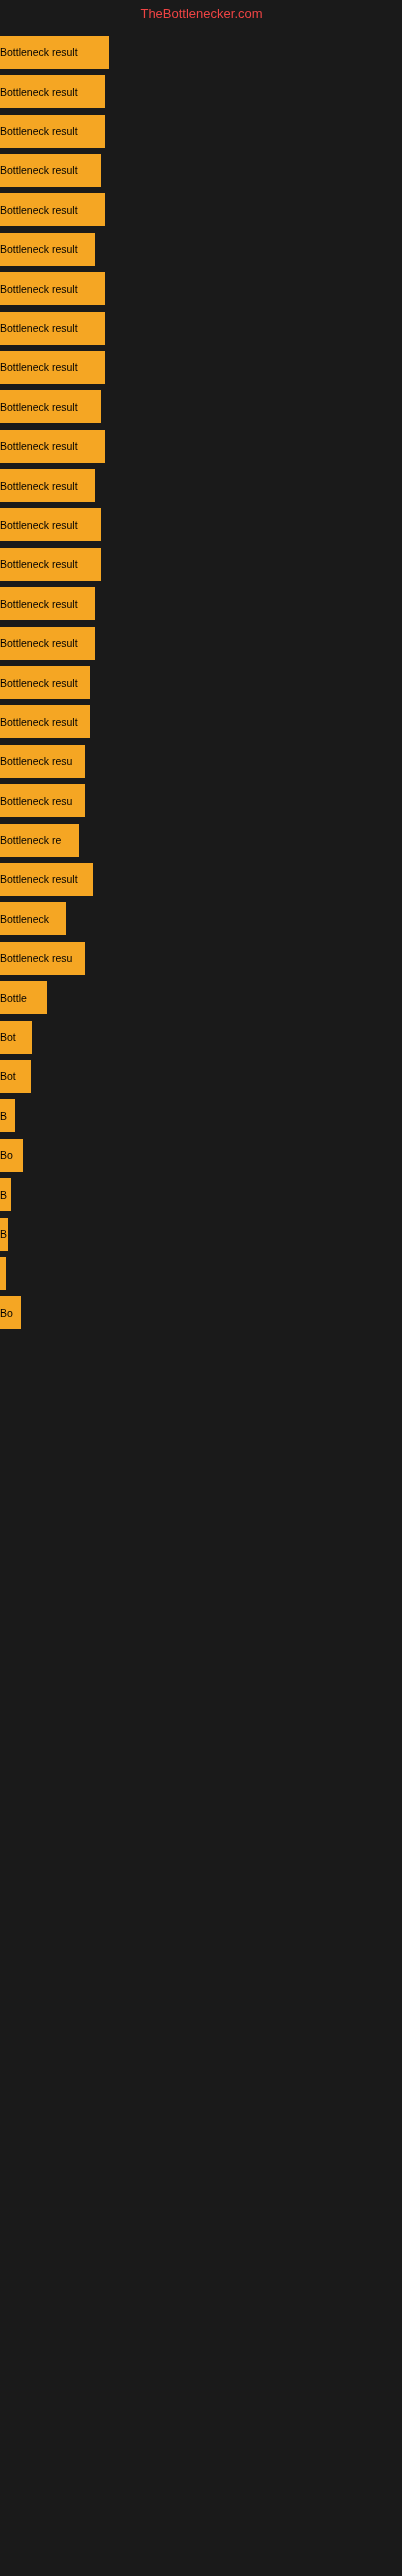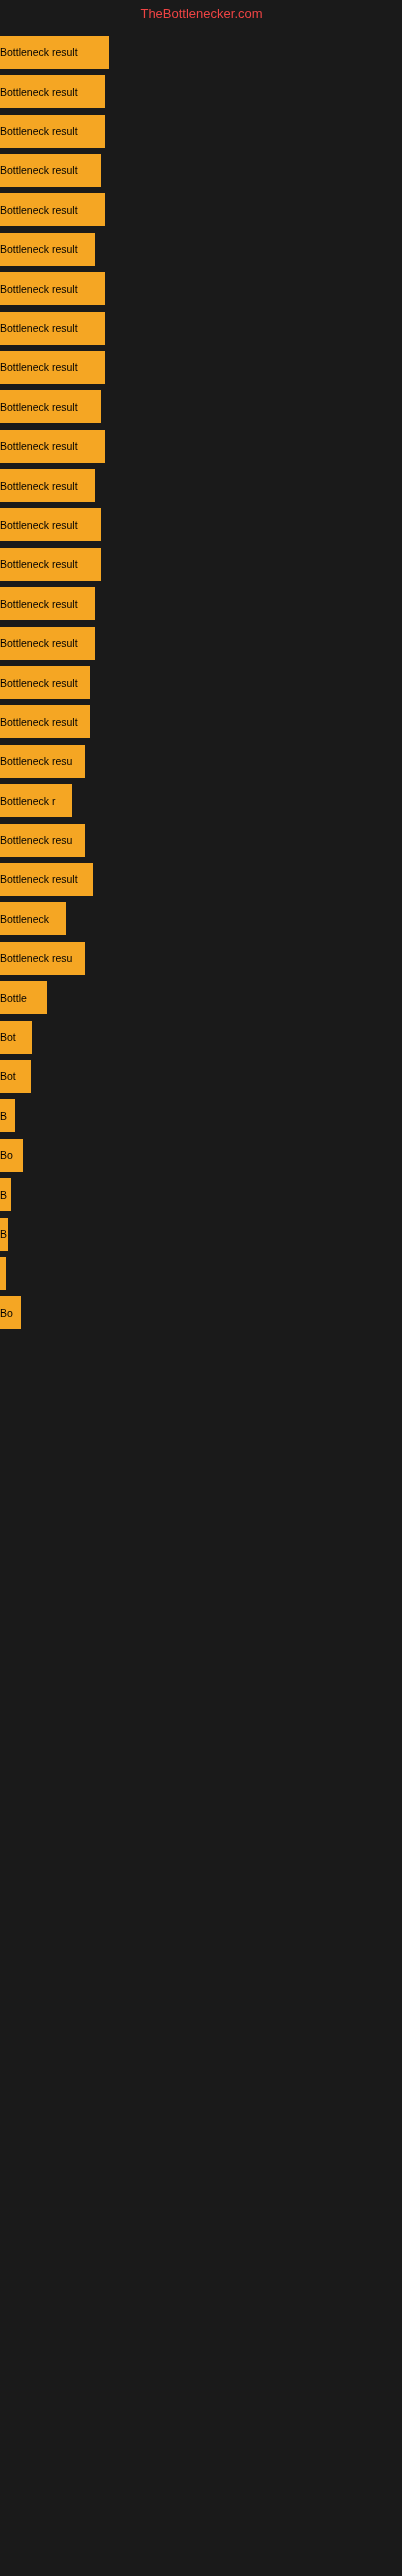--- a/index.html
+++ b/index.html
@@ -104,24 +104,24 @@
     <div class="bar-row">
       <div class="bar" style="width: 90px;">Bottleneck result</div>
     </div>
     <div class="bar-row">
       <div class="bar" style="width: 90px;">Bottleneck result</div>
     </div>
     <div class="bar-row">
       <div class="bar" style="width: 85px;">Bottleneck resu</div>
     </div>
     <div class="bar-row">
-      <div class="bar" style="width: 72px;">Bottleneck r</div>
+      <div class="bar" style="width: 85px;">Bottleneck resu</div>
     </div>
     <div class="bar-row">
-      <div class="bar" style="width: 85px;">Bottleneck resu</div>
+      <div class="bar" style="width: 79px;">Bottleneck re</div>
     </div>
     <div class="bar-row">
       <div class="bar" style="width: 93px;">Bottleneck result</div>
     </div>
     <div class="bar-row">
       <div class="bar" style="width: 66px;">Bottleneck</div>
     </div>
     <div class="bar-row">
       <div class="bar" style="width: 85px;">Bottleneck resu</div>
     </div>

